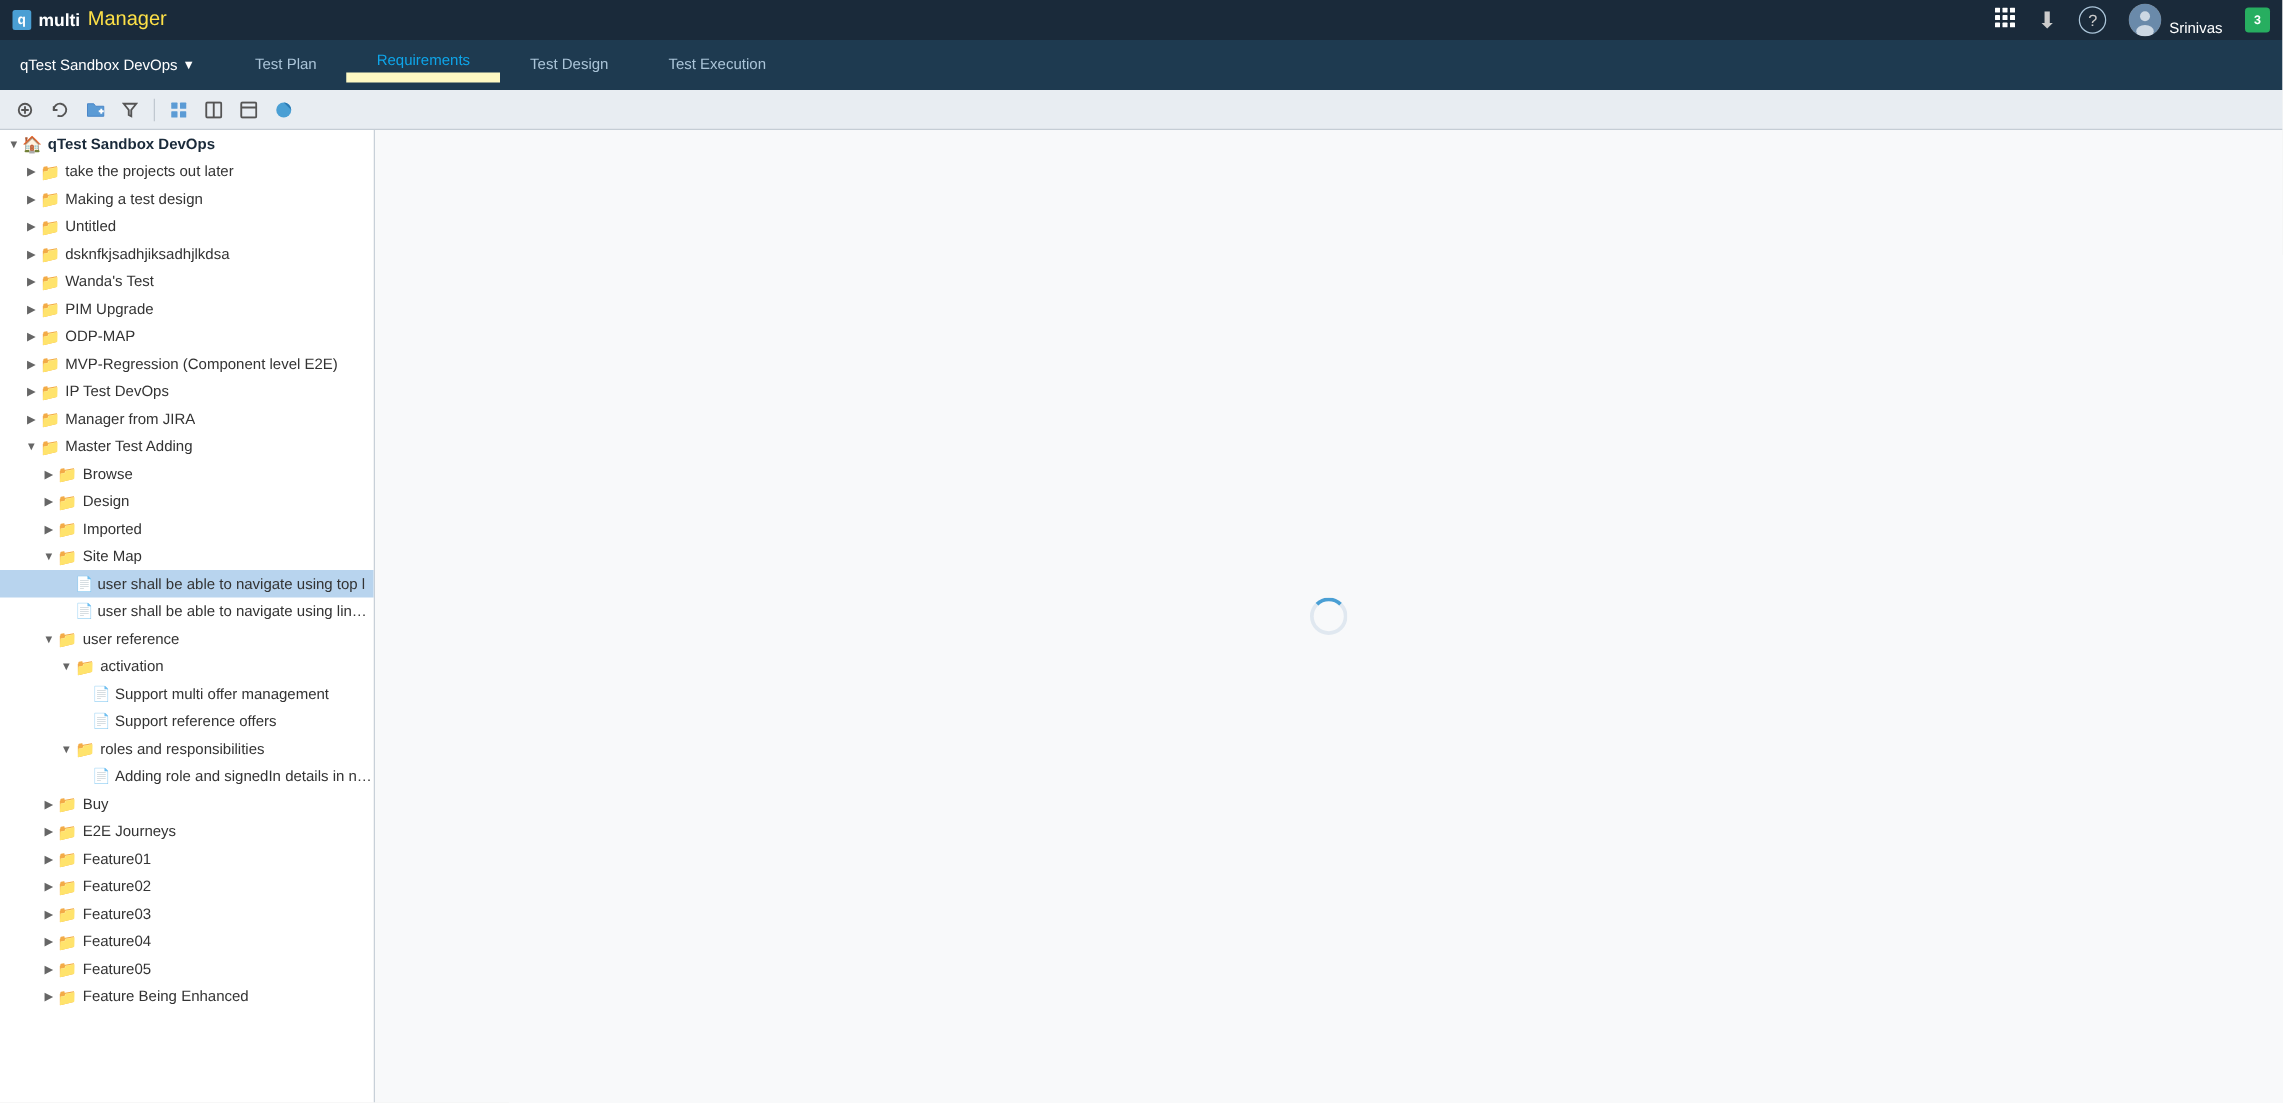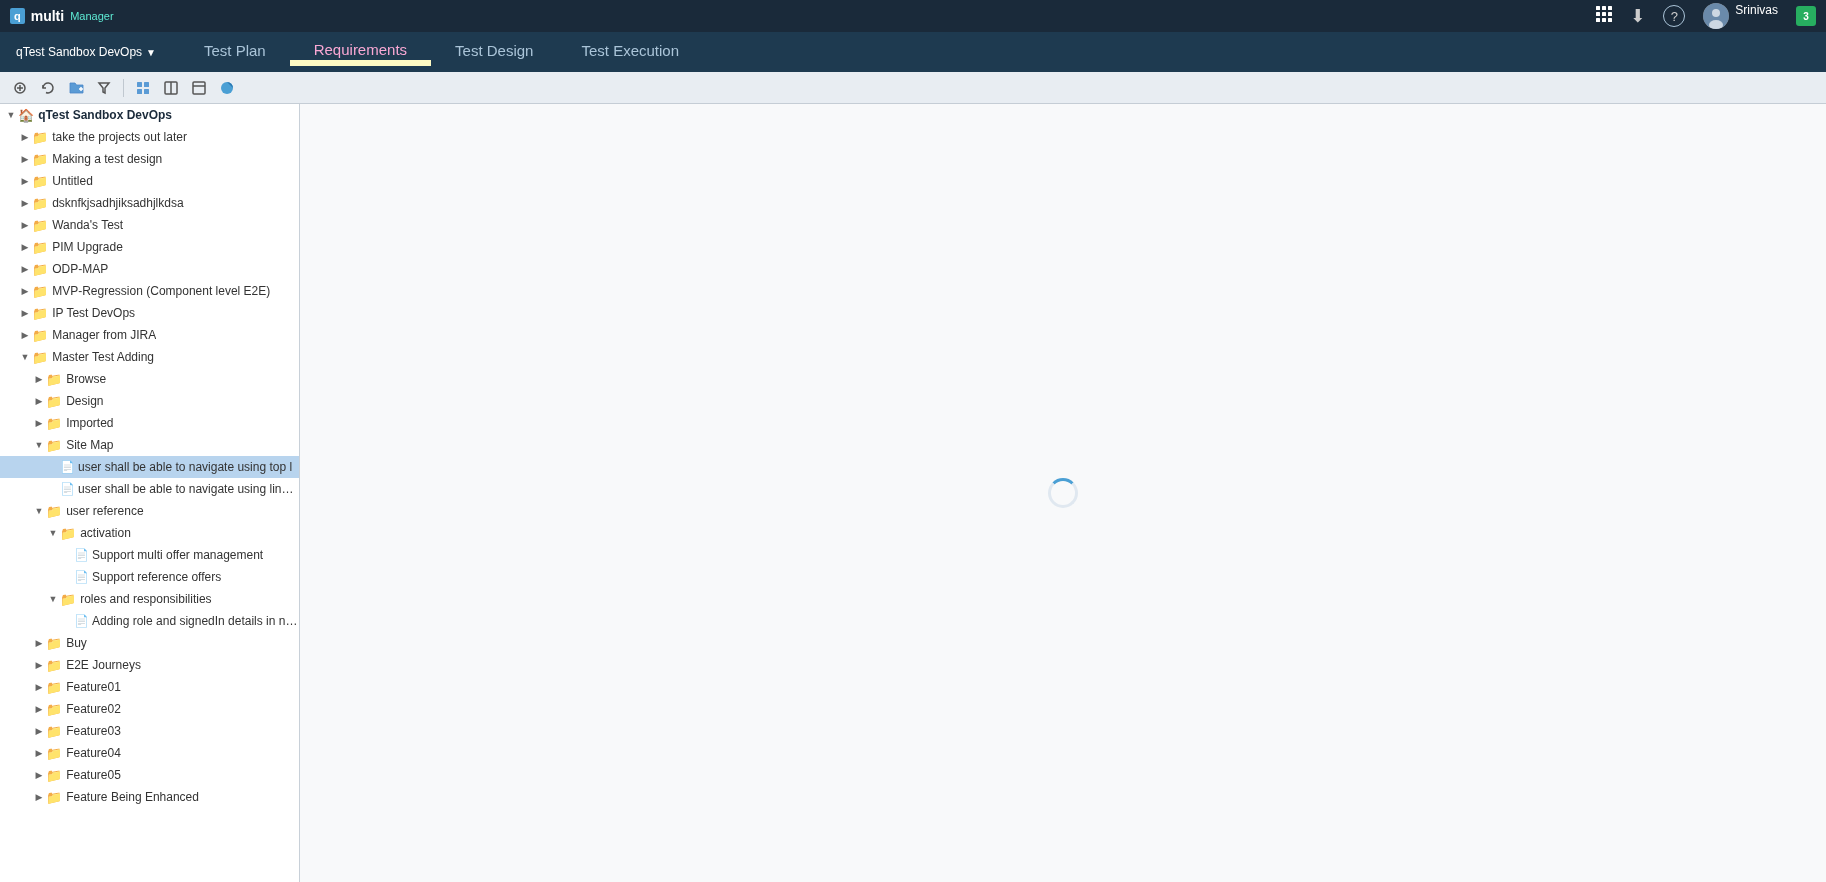--- a/index.html
+++ b/index.html
@@ -68,32 +68,32 @@
       background: transparent;
       border: none;
       cursor: pointer;
       display: flex;
       align-items: center;
       gap: 4px;
       margin-right: 24px;
     }
     .nav-tab {
       color: #aac4d8;
-      font-size: 15px;
+      font-size: 12px;
       padding: 0 24px;
       height: 28px;
       display: flex;
       align-items: center;
       cursor: pointer;
       text-decoration: none;
       border-bottom: 3px solid transparent;
     }
     .nav-tab.active {
-      color: #f9a8d4;
-      border-bottom: 6px solid #fef9c3;
+      color: #0ea5e9;
+      border-bottom: 8px solid #fef9c3;
     }
 
     
     .toolbar {
       background: #e8edf2;
       height: 32px;
       display: flex;
       align-items: center;
       padding: 0 8px;
       gap: 4px;
@@ -206,39 +206,39 @@
     .sidebar::-webkit-scrollbar-track { background: #f0f0f0; }
     .sidebar::-webkit-scrollbar-thumb { background: #c0c8d0; border-radius: 3px; }
   </style>
 </head>
 <body>
 
 <div class="top-bar">
   <div class="top-bar-logo">
     <span class="logo-box">q</span>
     <span>multi</span>
-    <span style="font-size:11px; font-weight:normal; color:#5eead4;">Manager</span>
+    <span style="font-size:16px; font-weight:normal; color:#fde047;">Manager</span>
   </div>
   <div class="top-bar-right">
     <span class="top-bar-icon" title="Apps">
       <svg width="16" height="16" viewBox="0 0 16 16" fill="white">
         <rect x="0" y="0" width="4" height="4" rx="0.5"></rect>
           <rect x="6" y="0" width="4" height="4" rx="0.5"></rect>
           <rect x="12" y="0" width="4" height="4" rx="0.5"></rect>
         <rect x="0" y="6" width="4" height="4" rx="0.5"></rect>
           <rect x="6" y="6" width="4" height="4" rx="0.5"></rect>
           <rect x="12" y="6" width="4" height="4" rx="0.5"></rect>
         <rect x="0" y="12" width="4" height="4" rx="0.5"></rect>
           <rect x="6" y="12" width="4" height="4" rx="0.5"></rect>
           <rect x="12" y="12" width="4" height="4" rx="0.5"></rect>
       </svg>
     </span>
     <span class="top-bar-icon" style="font-size:18px;">⬇</span>
     <span class="top-bar-icon" style="border:1.5px solid #aac4d8; border-radius:50%; width:22px; height:22px; display:flex; align-items:center; justify-content:center; font-size:13px;">?</span>
-    <div style="display:flex; align-items:flex-start; gap:6px; cursor:pointer;">
+    <div style="display:flex; align-items:flex-end; gap:6px; cursor:pointer;">
       <div class="user-avatar">
         <svg width="26" height="26" viewBox="0 0 26 26">
           <circle cx="13" cy="13" r="13" fill="#6a8aaa"></circle>
           <circle cx="13" cy="10" r="4" fill="#cdd8e3"></circle>
           <ellipse cx="13" cy="22" rx="7" ry="5" fill="#cdd8e3"></ellipse>
         </svg>
       </div>
       <span style="color:#fff; font-size:12px;">Srinivas</span>
     </div>
     <div style="position:relative;">

